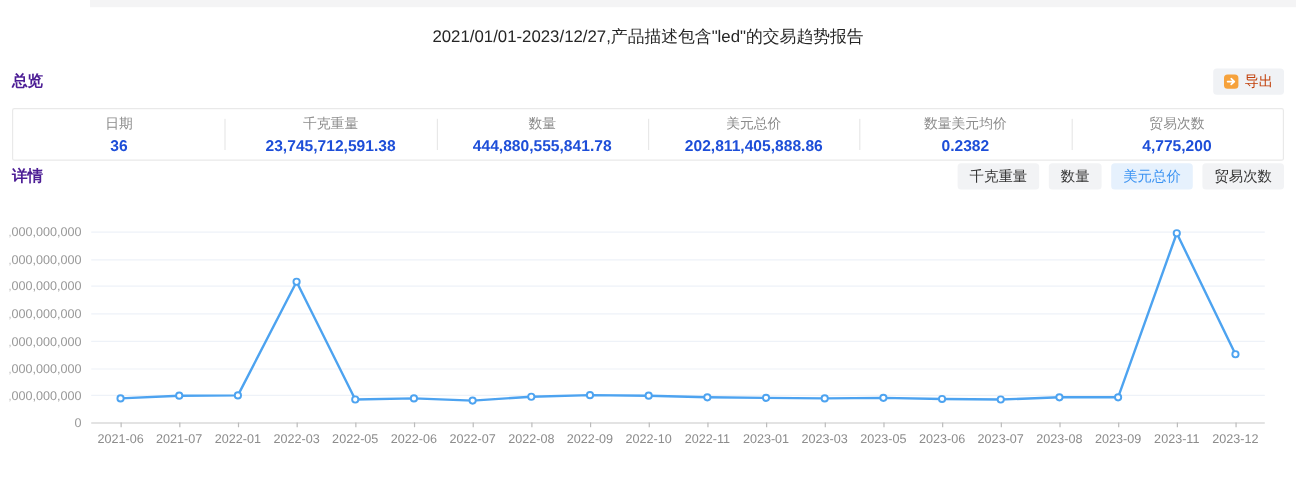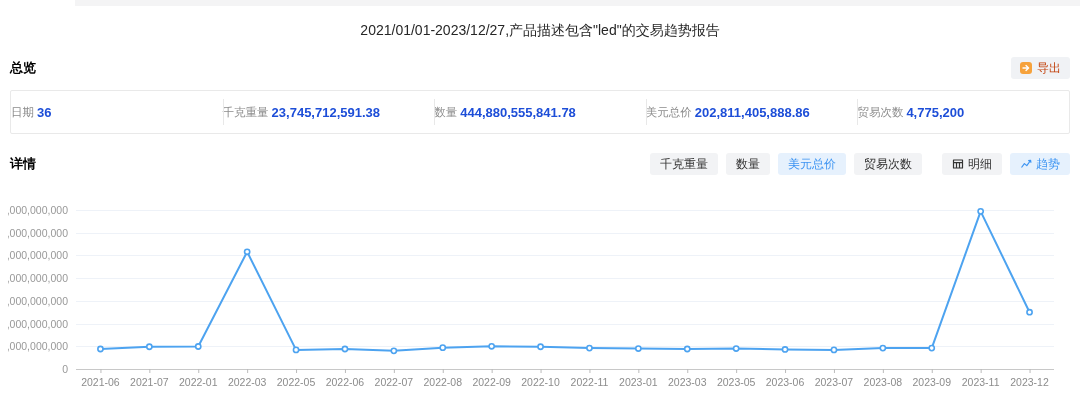--- a/index.html
+++ b/index.html
@@ -1,34 +1,34 @@
 <!DOCTYPE html>
 <html><head>
 <meta charset="utf-8">
 <style>
   * { box-sizing: border-box; margin: 0; padding: 0; }
   html, body { width: 1080px; height: 404px; background: #fff; overflow: hidden;
     font-family: "Liberation Sans", sans-serif; }
   .top-strip { height: 6px; background: linear-gradient(to right, #ffffff 0 75px, #f4f4f5 75px); }
   .report-title { text-align: center; font-size: 14px; color: #262626; margin-top: 16px; font-weight: 400; }
   .section-row { display: flex; justify-content: space-between; align-items: center; padding: 0 10px; margin-top: 16px; height: 24px; }
-  .section-heading { font-size: 13px; font-weight: 700; color: #000000; }
+  .section-heading { font-size: 13px; font-weight: 700; color: #4c1d95; }
   .export-btn { display: inline-flex; align-items: center; gap: 5px; background: #f0f2f5; border: none;
     border-radius: 3px; padding: 3px 9px; font-size: 12px; color: #c2410c; cursor: pointer; height: 22px; }
   .export-icon { width: 12px; height: 12px; background: #f6a23c; border-radius: 3px; display: inline-flex;
     align-items: center; justify-content: center; }
   .overview-table { margin: 10px 10px 0; border: 1px solid #e9e9e9; border-radius: 2px; display: flex;
     height: 44px; align-items: stretch; }
-  .ov-col { flex: 1; display: flex; flex-direction: row; align-items: center;
+  .ov-col { flex: 1; display: flex; flex-direction: column; justify-content: center; align-items: center;
     position: relative; gap: 3px; }
   .ov-col:not(:first-child)::before { content: ""; position: absolute; left: 0; top: 8px; bottom: 8px;
     width: 1px; background: #e8e8e8; }
   .ov-label { font-size: 11.5px; color: #8c8c8c; }
   .ov-value { font-size: 13px; color: #1d4ed8; font-weight: 700; }
-  .details-row { margin-top: 18px; }
+  .details-row { margin-top: 1px; }
   .btn-groups { display: flex; align-items: center; gap: 8px; }
   .btn { font-size: 12px; padding: 4px 10px; border-radius: 3px; background: #f2f3f5; color: #333;
     border: none; cursor: pointer; display: inline-flex; align-items: center; gap: 4px; height: 22px; }
   .btn.selected { background: #e6f1fd; color: #3d94f2; }
   .view-group { display: flex; gap: 8px; margin-left: 12px; }
   .chart-wrap { margin-top: 14px; padding-left: 8px; }
   svg text { font-family: "Liberation Sans", sans-serif; }
 </style>
 </head>
 <body>
@@ -60,58 +60,44 @@
     </div>
     <div class="ov-col">
       <span class="ov-label">数量</span>
       <span class="ov-value">444,880,555,841.78</span>
     </div>
     <div class="ov-col">
       <span class="ov-label">美元总价</span>
       <span class="ov-value">202,811,405,888.86</span>
     </div>
     <div class="ov-col">
+      <span class="ov-label">数量美元均价</span>
+      <span class="ov-value">0.2382</span>
+    </div>
+    <div class="ov-col">
       <span class="ov-label">贸易次数</span>
       <span class="ov-value">4,775,200</span>
     </div>
   </div>
 
 <div class="section-row details-row">
   <span class="section-heading">详情</span>
   <div class="btn-groups">
     <div class="btn-groups" id="metric-buttons">
         <button class="btn">
           <span>千克重量</span>
         </button>
         <button class="btn">
           <span>数量</span>
         </button>
         <button class="btn selected">
           <span>美元总价</span>
         </button>
         <button class="btn">
           <span>贸易次数</span>
-        </button>
-      </div>
-    <div class="view-group" id="view-buttons">
-        <button class="btn">
-          <span style="display: inline-flex;">
-            <svg width="12" height="12" viewBox="0 0 12 12">
-              <path d="M1.5 2 H10.5 V10 H1.5 Z M1.5 4.6 H10.5 M4.5 4.6 V10 M7.5 4.6 V10" stroke="currentColor" stroke-width="1.2" fill="none" stroke-linejoin="round"></path>
-            </svg>
-          </span>
-          <span>明细</span>
-        </button>
-        <button class="btn selected">
-          <span style="display: inline-flex;">
-            <svg width="12" height="12" viewBox="0 0 12 12">
-              <path d="M1.5 9.5 L4.4 5.6 L6.8 7.6 L10.5 2.5 M8.2 2.7 L10.6 2.3 L10.9 4.7" stroke="currentColor" stroke-width="1.2" fill="none" stroke-linejoin="round"></path>
-            </svg>
-          </span>
-          <span>趋势</span>
         </button>
       </div>
   </div>
 </div>
 
 <div class="chart-wrap" id="chart-wrap"><svg width="1064" height="202">
       <text x="60" y="183" text-anchor="end" font-size="10.5" fill="#999">0</text>
       <line x1="68" x2="1046" y1="156.5" y2="156.5" stroke="#eef2f8" stroke-width="1"></line>
       <text x="60" y="160" text-anchor="end" font-size="10.5" fill="#999">5,000,000,000</text>
       <line x1="68" x2="1046" y1="134.5" y2="134.5" stroke="#eef2f8" stroke-width="1"></line>

